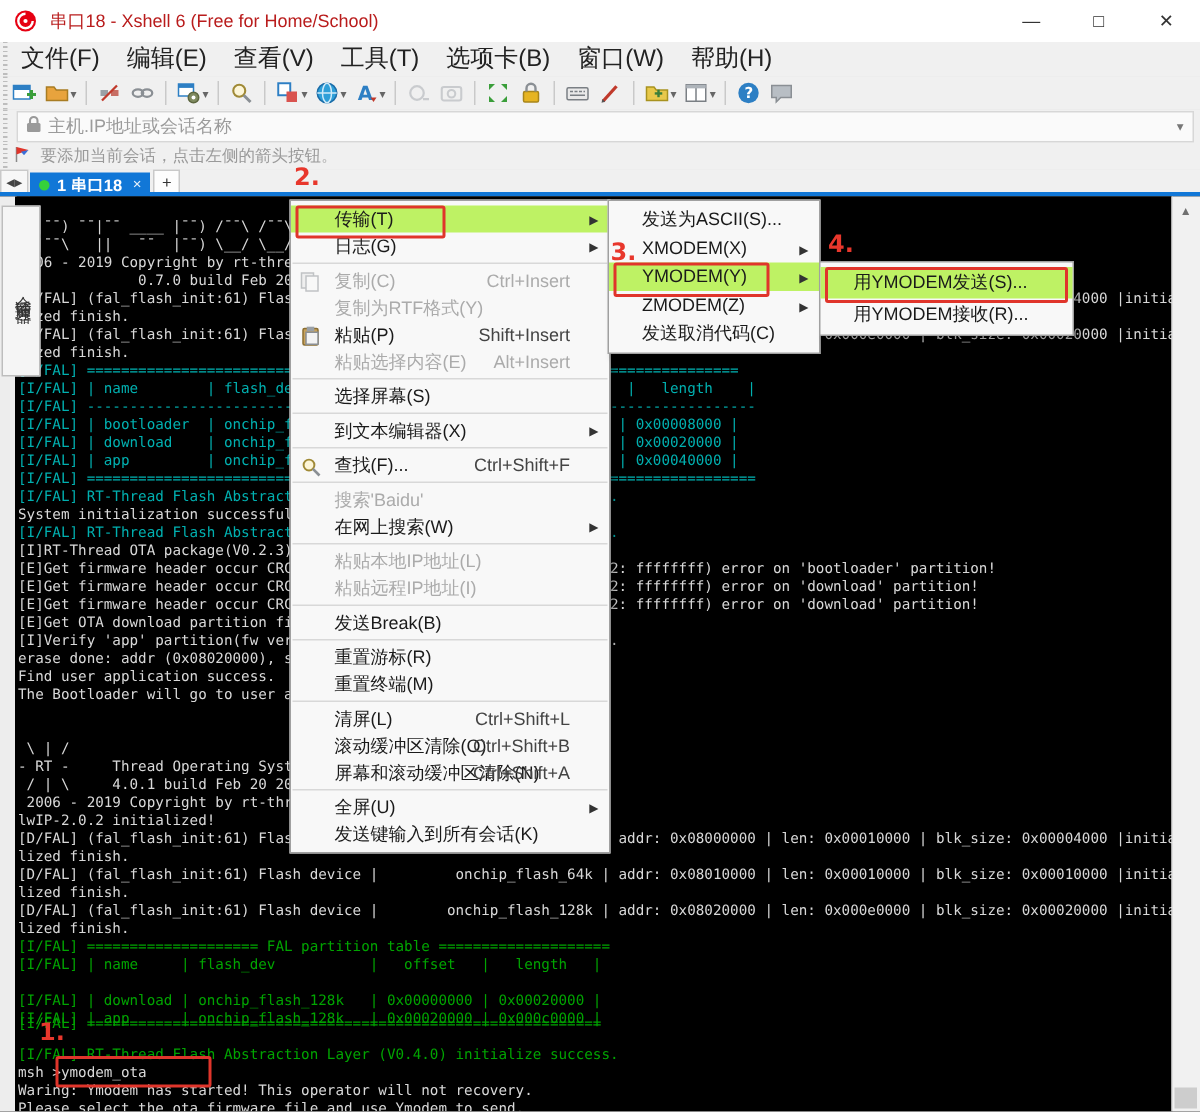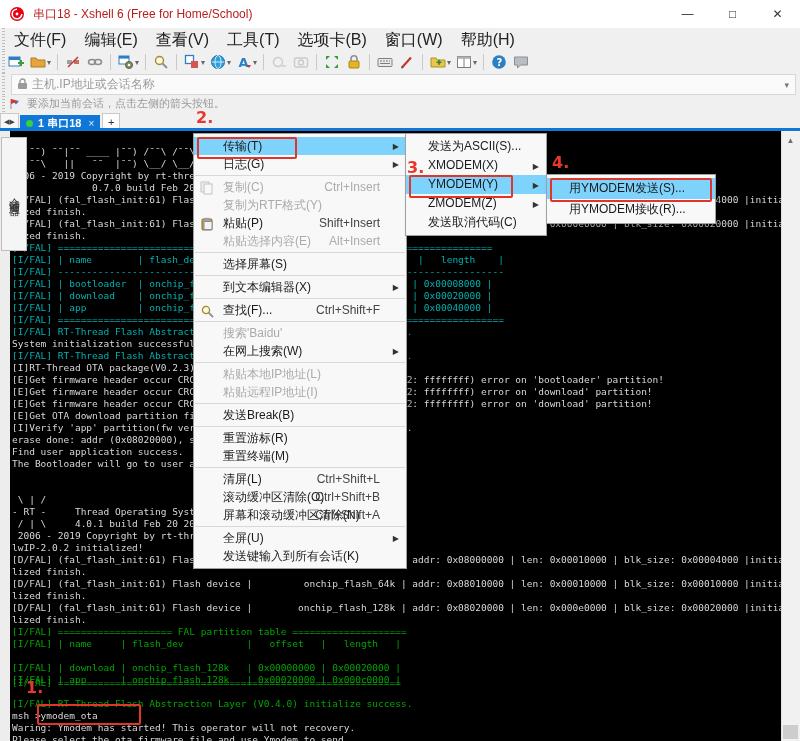--- a/index.html
+++ b/index.html
@@ -53,21 +53,21 @@
   #sb-thumb{position:absolute;left:1px;top:594px;width:15px;height:14px;background:#cdcdcd;}
   
   .menu{position:absolute;background:#f8f8f8;border:1px solid #a0a0a0;box-shadow:3px 3px 4px rgba(0,0,0,.35);z-index:5;padding:3px 0;}
   #menu1{left:193px;top:133px;width:212px;}
   #submenu1{left:405px;top:133px;width:140px;z-index:6;}
   #submenu2{left:546px;top:174px;width:168px;z-index:7;}
   .mi{position:relative;height:18px;line-height:18px;font-size:12px;color:#1a1a1a;padding-left:29px;padding-right:14px;white-space:nowrap;}
   #submenu1 .mi,#submenu2 .mi{height:19px;line-height:19px;padding-left:22px;}
   #submenu2 .mi{height:21px;line-height:21px;}
   .mi.disabled{color:#ababab;}
-  .mi.hl{background:#7dd3fc;}
+  .mi.hl{background:#bef264;}
   .mi .sc{position:absolute;right:26px;color:#444;}
   .mi.disabled .sc{color:#ababab;}
   .mi .arrow{position:absolute;right:7px;font-size:8px;color:#333;top:1px;}
   .msep{border-top:1px solid #d8d8d8;margin:2px 1px;}
   .mi .micon{position:absolute;left:6px;top:3px;width:14px;height:13px;}
   
   .redbox{position:absolute;border:2px solid #e0352b;border-radius:2px;z-index:9;pointer-events:none;}
   .rednum{position:absolute;color:#e8372c;font-size:16px;font-weight:bold;z-index:10;font-family:"DejaVu Sans",sans-serif;}
 </style>
 </head>

